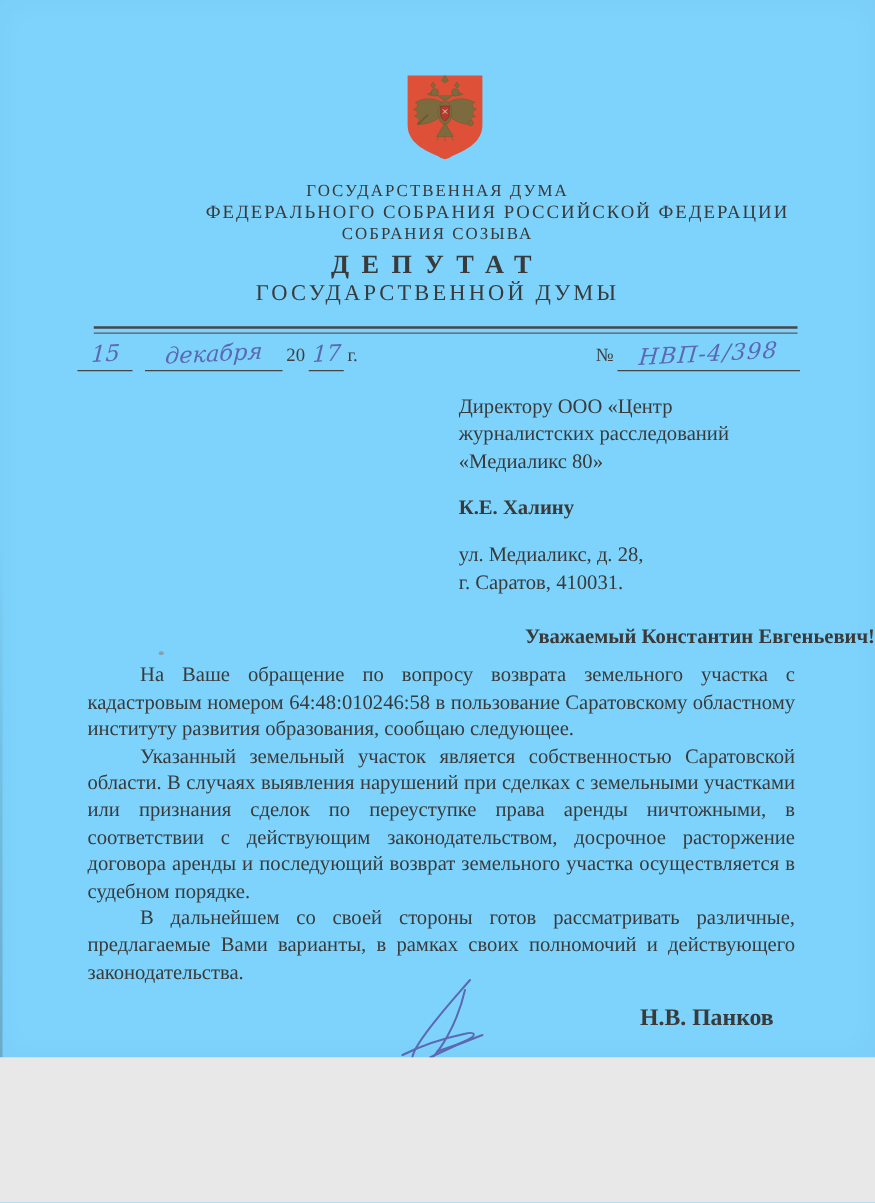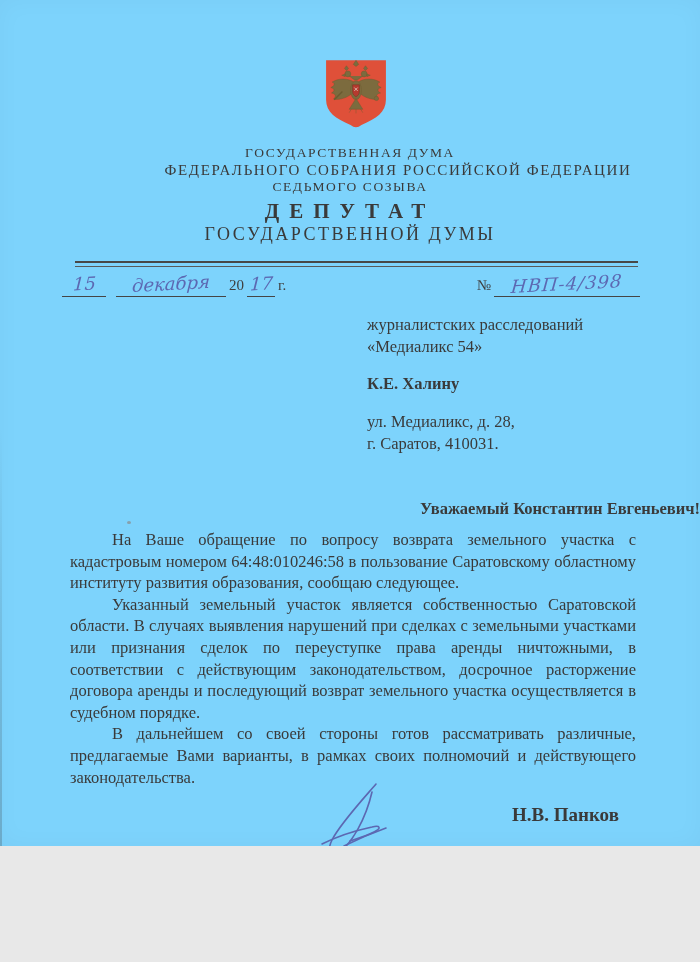--- a/index.html
+++ b/index.html
@@ -98,41 +98,42 @@
       <path d="M18,62 L30,50" stroke-width="2"></path>
       <circle cx="80" cy="60" r="3.2"></circle>
     </g>
 
     <path d="M45,40 h10 v10 c0,4 -2.5,6 -5,7.5 c-2.5,-1.5 -5,-3.5 -5,-7.5 Z" fill="#b63a2e" stroke="#6a2a20" stroke-width="0.6"></path>
     <path d="M47.5,44 l5,5 M52.5,44 l-5,5" stroke="#e9e4da" stroke-width="1"></path>
   </svg>
 
   <div class="lh lh-org1">ГОСУДАРСТВЕННАЯ ДУМА</div>
   <div class="lh lh-org2">ФЕДЕРАЛЬНОГО СОБРАНИЯ РОССИЙСКОЙ ФЕДЕРАЦИИ</div>
-  <div class="lh lh-org3">СЕДЬМОГО СОЗЫВА</div>
+  <div class="lh lh-org3">СОБРАНИЯ СОЗЫВА</div>
   <div class="lh lh-dep">ДЕПУТАТ</div>
   <div class="lh lh-duma">ГОСУДАРСТВЕННОЙ ДУМЫ</div>
 
   <div class="rule"></div>
 
   <div class="ref-row">
     <span class="seg" style="width:44px"><span class="hw">15</span></span>
     <span style="width:10px"></span>
     <span class="seg" style="width:110px"><span class="hw">декабря</span></span>
     <span class="printed">20</span>
     <span class="seg" style="width:28px"><span class="hw">17</span></span>
     <span class="printed">г.</span>
     <span class="spacer"></span>
     <span class="printed">№</span>
     <span class="seg" style="width:146px"><span class="hw hw-num">НВП-4/398</span></span>
   </div>
 
   <div class="recipient">
+    <div>Директору ООО «Центр</div>
     <div>журналистских расследований</div>
-    <div>«Медиаликс 54»</div>
+    <div>«Медиаликс 80»</div>
     <div class="name">К.Е. Халину</div>
     <div class="addr">
       <div>ул. Медиаликс, д. 28,</div>
       <div>г. Саратов, 410031.</div>
     </div>
   </div>
 
   <div class="salutation">Уважаемый Константин Евгеньевич!</div>
   <div class="dot"></div>
 

